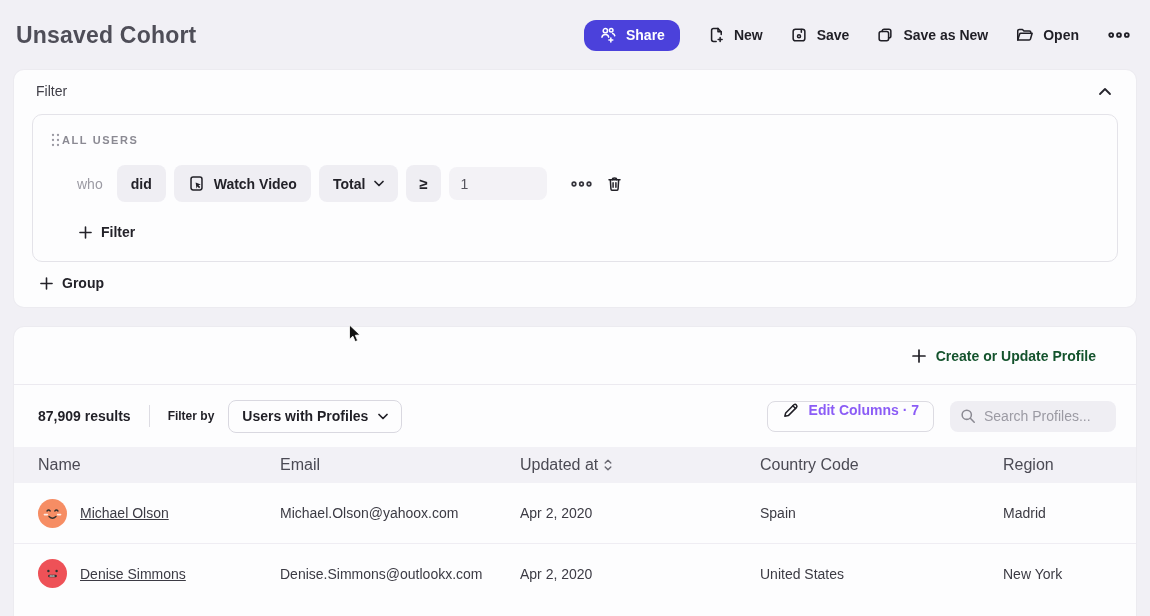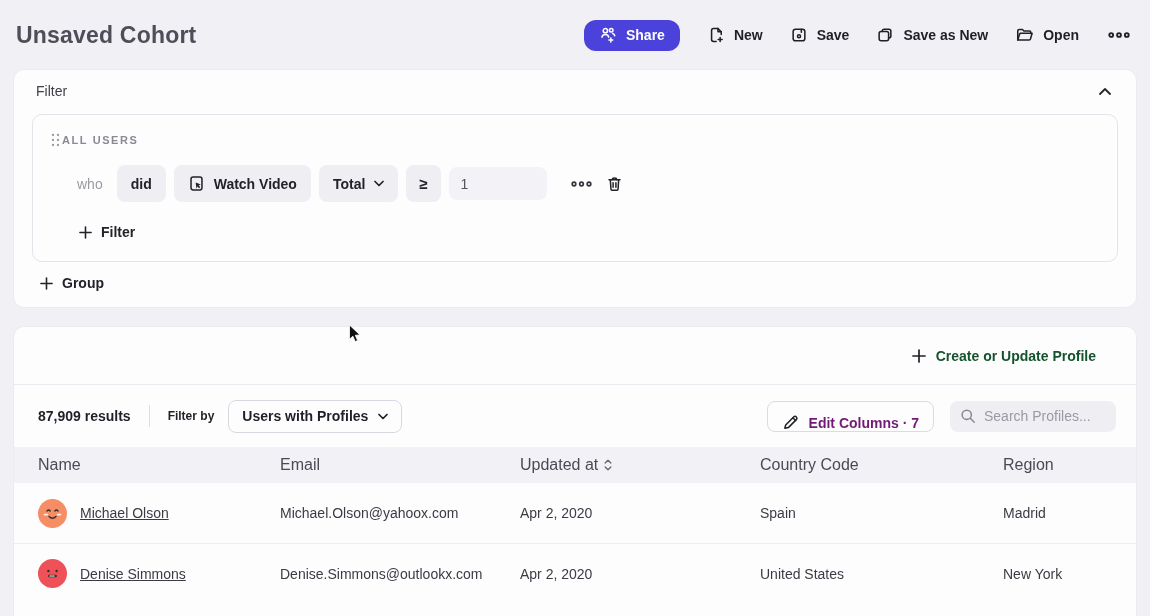--- a/index.html
+++ b/index.html
@@ -89,23 +89,23 @@
   .results-count { font-size:14px; font-weight:700; color:#201f26; }
   .vsep { width:1px; height:22px; background:#dddce3; margin:0 18px; }
   .filter-by { font-size:12px; font-weight:700; color:#201f26; margin-right:14px; }
   .dropdown-btn {
     display:flex; align-items:center; gap:10px; height:33px; padding:0 13px;
     background:#fdfdfe; border:1px solid #d9d8e0; border-radius:8px; cursor:pointer;
     font-family:inherit; font-size:14px; font-weight:700; color:#201f26;
   }
   .rt-right { display:flex; align-items:center; gap:16px; }
   .edit-columns-btn {
-    display:flex; align-items:flex-end; gap:10px; height:31px; padding:0 14px;
+    display:flex; align-items:flex-start; gap:10px; height:31px; padding:0 14px;
     background:#fdfdfe; border:1px solid #dcdbe2; border-radius:8px; cursor:pointer;
-    font-family:inherit; font-size:14px; font-weight:700; color:#701a75;
+    font-family:inherit; font-size:14px; font-weight:700; color:#8b5cf6;
   }
   .search-box {
     display:flex; align-items:center; gap:8px; height:31px; width:166px;
     background:#efeef3; border-radius:8px; padding:0 10px;
   }
   .search-box input {
     border:none; background:transparent; outline:none; width:118px;
     font-family:inherit; font-size:14px; color:#55545d;
   }
   .search-box input::placeholder { color:#9b9aa3; }

